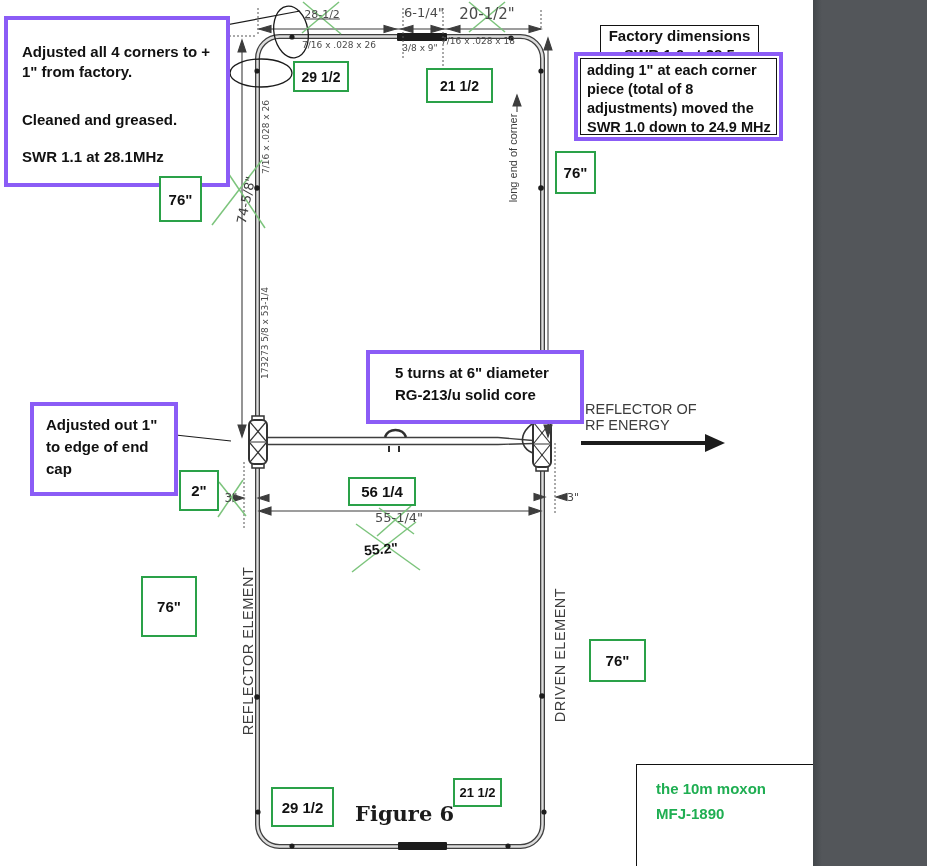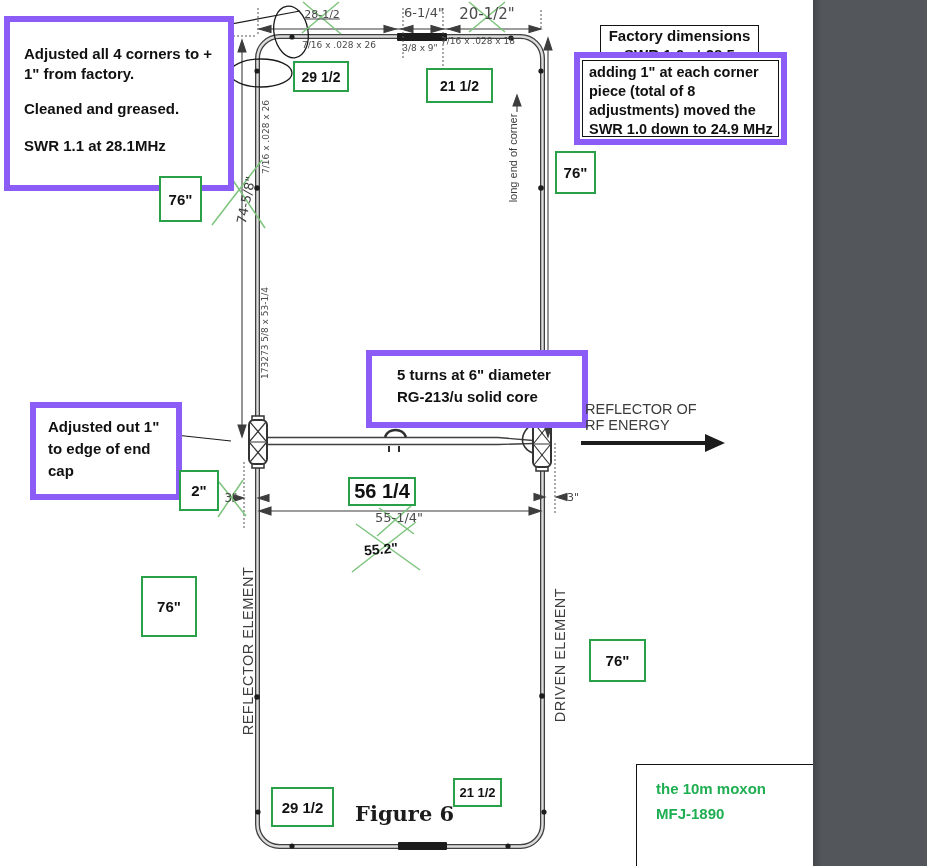--- a/index.html
+++ b/index.html
@@ -7,21 +7,21 @@
          font-family:"Liberation Sans",sans-serif;color:#1a1a1a;}
   .abs{position:absolute;}
   svg{position:absolute;left:0;top:0;}
 
   
   .gbox{position:absolute;border:2px solid #2aa148;background:#fff;display:flex;
         align-items:center;justify-content:center;font-weight:bold;color:#111;}
 
   
   .note{position:absolute;background:#fff;font-weight:bold;color:#111;}
-  .g-border{border:6px solid #8b5cf6;}
+  .g-border{border:4px solid #8b5cf6;}
   .k-border{border:1.5px solid #111;}
   .note .ln{white-space:nowrap;}
 
   
   .cad{position:absolute;color:#4a4a4a;font-family:"DejaVu Sans",sans-serif;white-space:nowrap;}
   .ctr{transform:translate(-50%,-50%);}
   .vrot{transform:translate(-50%,-50%) rotate(-90deg);}
 
   .sidebar{position:absolute;top:0;right:0;width:114px;height:866px;
            background:linear-gradient(90deg,#43474b 0,#53565a 9px);}
@@ -169,21 +169,21 @@
 
     <g>
       <line x1="581" y1="443" x2="705" y2="443" stroke="#1c1c1c" stroke-width="4"></line>
       <polygon points="705,434 725,443 705,452" fill="#1c1c1c"></polygon>
     </g>
   </svg>
 
   <div class="note g-border" style="left:4px;top:16px;width:198px;height:141px;padding:22px 6px 0 14px;font-size:15px;line-height:20px;">
     <div class="ln">Adjusted all 4 corners to +</div>
     <div class="ln">1" from factory.</div>
-    <div class="ln" style="margin-top:15px;">Cleaned and greased.</div>
+    <div class="ln" style="margin-top:28px;">Cleaned and greased.</div>
     <div class="ln" style="margin-top:17px;">SWR 1.1 at 28.1MHz</div>
   </div>
 
   <div class="note k-border" style="left:600px;top:6px;width:157px;height:40px;font-size:15px;line-height:19px;text-align:center;padding-top:0;margin-top:19px;">
     <div class="ln">Factory dimensions</div>
     <div class="ln">SWR 1.6 at 28.5</div>
   </div>
 
   <div class="note g-border" style="left:574px;top:52px;width:201px;height:81px;padding:0;">
     <div style="border:1.5px solid #111;margin:2px;height:73px;padding:2px 0 0 6px;font-size:14.5px;line-height:19px;">
@@ -210,21 +210,21 @@
     <div class="ln">MFJ-1890</div>
   </div>
 
   <div class="gbox" style="left:293px;top:61px;width:52px;height:27px;font-size:14px;">29 1/2</div>
   <div class="gbox" style="left:426px;top:68px;width:63px;height:31px;font-size:14px;">21 1/2</div>
   <div class="gbox" style="left:159px;top:176px;width:39px;height:42px;font-size:15px;">76"</div>
   <div class="gbox" style="left:555px;top:151px;width:37px;height:39px;font-size:15px;">76"</div>
   <div class="gbox" style="left:141px;top:576px;width:52px;height:57px;font-size:15px;">76"</div>
   <div class="gbox" style="left:589px;top:639px;width:53px;height:39px;font-size:15px;">76"</div>
   <div class="gbox" style="left:179px;top:470px;width:36px;height:37px;font-size:15px;">2"</div>
-  <div class="gbox" style="left:348px;top:477px;width:64px;height:25px;font-size:20px;">56 1/4</div>
+  <div class="gbox" style="left:348px;top:477px;width:64px;height:25px;font-size:15px;">56 1/4</div>
   <div class="gbox" style="left:271px;top:787px;width:59px;height:36px;font-size:15px;">29 1/2</div>
   <div class="gbox" style="left:453px;top:778px;width:45px;height:25px;font-size:13px;">21 1/2</div>
 
   <div class="cad ctr" style="left:322px;top:14px;font-size:11px;text-decoration:underline;">28-1/2</div>
   <div class="cad ctr" style="left:424px;top:12px;font-size:13px;">6-1/4"</div>
   <div class="cad ctr" style="left:487px;top:14px;font-size:15px;">20-1/2"</div>
   <div class="cad ctr" style="left:339px;top:45px;font-size:9px;">7/16 x .028 x 26</div>
   <div class="cad ctr" style="left:420px;top:48px;font-size:9px;">3/8 x 9"</div>
   <div class="cad ctr" style="left:478px;top:41px;font-size:9px;">7/16 x .028 x 18</div>
   <div class="cad vrot" style="left:266px;top:137px;font-size:9px;">7/16 x .028 x 26</div>

